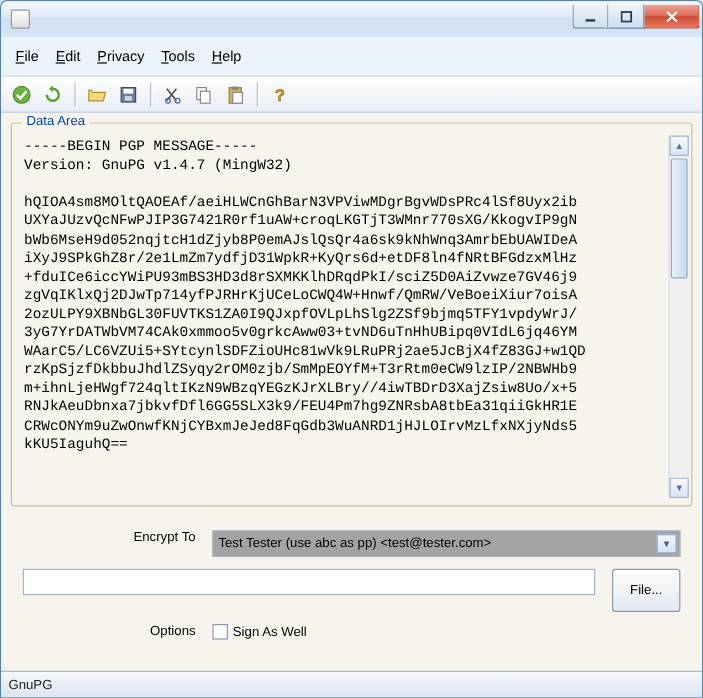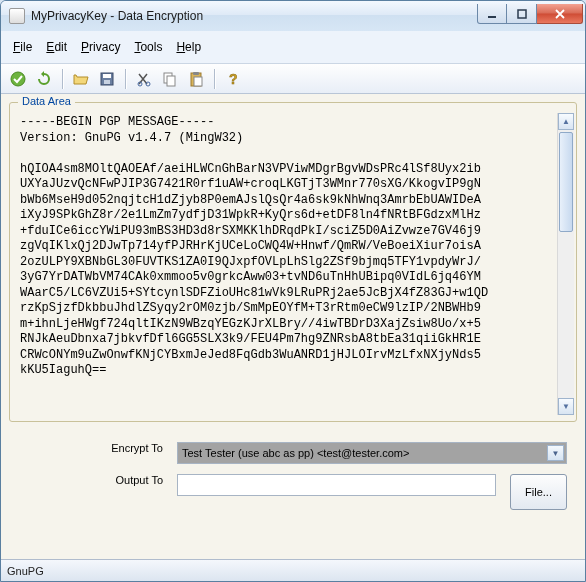--- a/index.html
+++ b/index.html
@@ -217,21 +217,20 @@
   }
   svg { display:block; }
 </style>
 </head>
 <body>
 
 <div class="window">
 
   <div class="titlebar">
     <div class="title-icon"></div>
-    <div class="title-text">MyPrivacyKey - Data Encryption</div>
     <div class="title-spacer"></div>
     <div class="win-controls">
       <div class="win-btn min">
         <svg width="10" height="10">
             <rect x="1" y="7" width="8" height="2" fill="#2b3b4f"></rect>
           </svg>
       </div>
       <div class="win-btn max">
         <svg width="10" height="10">
             <rect x="1" y="1" width="8" height="8" fill="none" stroke="#2b3b4f" stroke-width="1.5"></rect>
@@ -343,25 +342,31 @@
         <div class="form-label">Encrypt To</div>
         <div class="combo">
           <span>Test Tester (use abc as pp) &lt;test@tester.com&gt;</span>
           <div class="arrow">
             <span>▼</span>
           </div>
         </div>
       </div>
 
       <div class="form-row">
-        <div class="form-label">Output To</div>
         <div class="text-input"></div>
         <div class="file-btn">File...</div>
       </div>
 
+      <div class="form-row">
+        <div class="form-label">Options</div>
+        <div style="display:flex;align-items:center;">
+          <span class="checkbox"></span>
+          <span class="chk-label">Sign As Well</span>
+        </div>
+      </div>
     </div>
   </div>
 
   <div class="statusbar">
     <span>GnuPG</span>
   </div>
 
 </div>
 
 </body></html>

